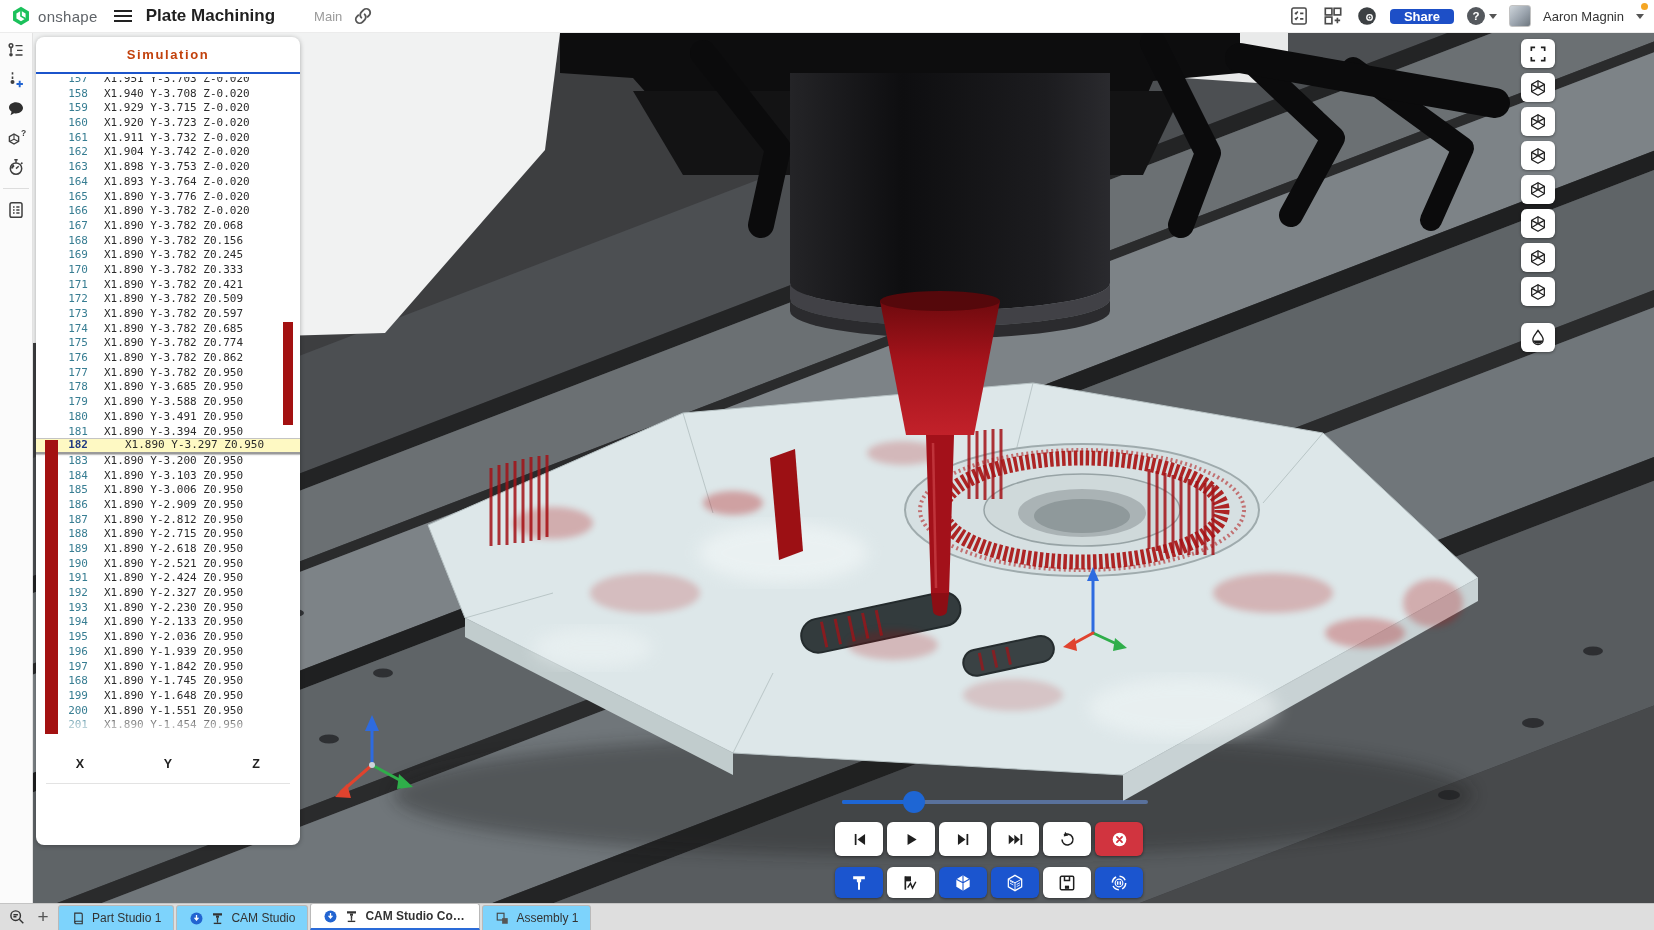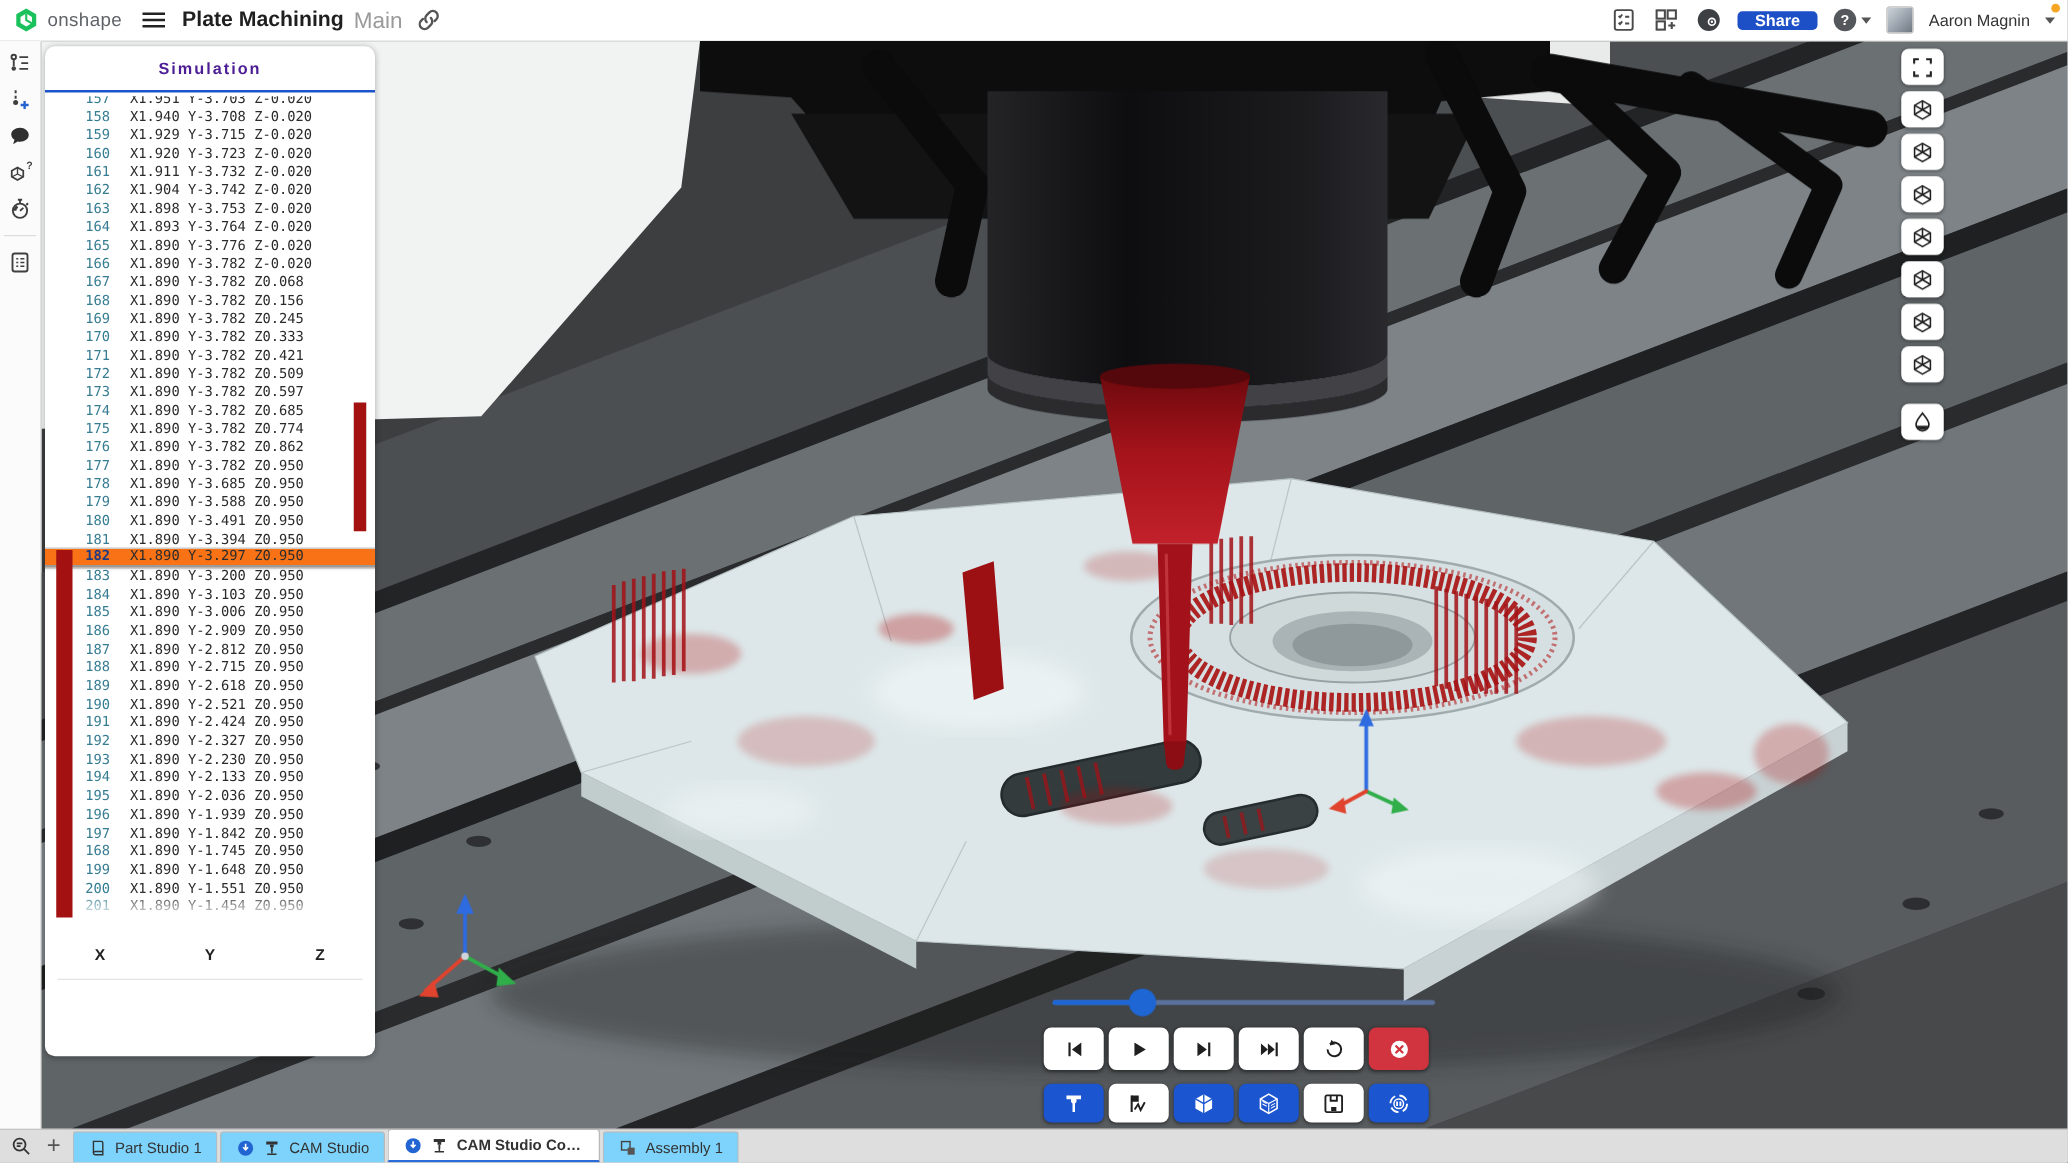--- a/index.html
+++ b/index.html
@@ -6,21 +6,21 @@
   html,body { width:1654px; height:930px; overflow:hidden; font-family:"Liberation Sans",sans-serif; background:#fff; }
   body { position:relative; }
 
   
   .header { position:absolute; left:0; top:0; width:1654px; height:33px; background:#fff; display:flex; align-items:center; padding:0 10px; z-index:30; border-bottom:1px solid #ececec; }
   .logo-mark { width:22px; height:22px; margin-right:6px; }
   .brand { font-size:15px; color:#5f6368; letter-spacing:.3px; margin-right:16px; }
   .hamburger { width:18px; height:12px; border-top:2px solid #222; border-bottom:2px solid #222; position:relative; margin-right:14px; cursor:pointer; }
   .hamburger::after { content:""; position:absolute; left:0; right:0; top:3px; height:2px; background:#222; }
   .doc-title { font-size:17px; font-weight:bold; color:#1f1f1f; margin-right:8px; }
-  .workspace { font-size:18px; color:#9a9a9a; margin-right:10px; }
+  .workspace { font-size:13px; color:#9a9a9a; margin-right:10px;margin-left:31px; }
   .hdr-right { margin-left:auto; display:flex; align-items:center; gap:12px; }
   .hdr-icon { width:22px; height:22px; display:flex; align-items:center; justify-content:center; }
   .share-btn { background:#1d4fc7; color:#fff; font-size:13px; font-weight:bold; border:none; border-radius:4px; padding:0 14px; cursor:pointer; }
   .help-wrap { display:flex; align-items:center; gap:3px; }
   .caret { width:0; height:0; border-left:4px solid transparent; border-right:4px solid transparent; border-top:5px solid #555; }
   .avatar { width:22px; height:22px; border-radius:3px; background:linear-gradient(135deg,#cdd4da 0%,#9aa3ad 55%,#6e777f 100%); border:1px solid #c2c2c2; }
   .user-name { font-size:13px; color:#333; }
   .notif-dot { position:absolute; right:6px; top:3px; width:7px; height:7px; border-radius:50%; background:#f5a623; }
 
   
@@ -29,28 +29,28 @@
   .rail-div { width:26px; height:1px; background:#ddd; margin:2px 0; }
 
   
   .viewport { position:absolute; left:33px; top:33px; width:1621px; height:870px; z-index:1; }
   .viewport svg.scene { display:block; width:100%; height:100%; }
   .version-label { position:absolute; left:1439px; top:882px; width:210px; text-align:right; font-size:12.5px; color:#9b9b9b; z-index:6; }
 
   
   .sim-panel { position:absolute; left:36px; top:37px; width:264px; height:808px; background:#fff; border-radius:8px; box-shadow:0 1px 5px rgba(0,0,0,.3); z-index:20; overflow:hidden; }
   .sim-header { height:35px; display:flex; align-items:center; justify-content:center; }
-  .sim-title { color:#4c1d95; font-size:13px; font-weight:bold; letter-spacing:1.6px; }
+  .sim-title { color:#c2410c; font-size:13px; font-weight:bold; letter-spacing:1.6px; }
   .sim-underline { height:2px; background:#1b54cb; }
   .gcode-list { position:absolute; left:0; top:40px; width:264px; height:664px; overflow:hidden; font-family:"DejaVu Sans Mono",monospace; font-size:11px; }
   .gcode-inner { margin-top:-5px; }
   .gc-row { display:flex; height:14.7px; line-height:14.7px; align-items:center; cursor:pointer; }
   .gc-num { width:52px; text-align:right; color:#377d92; flex:none; }
   .gc-code { margin-left:16px; color:#2b2b2b; white-space:pre; }
-  .gc-row.current { outline:1px solid #c4c4c4; border-bottom:2px solid #9a9a9a; background:#f97316; box-shadow:0 1px 2px rgba(0,0,0,.15); }
+  .gc-row.current { outline:1px solid #c4c4c4; border-bottom:2px solid #9a9a9a; background:#fef9c3; box-shadow:0 1px 2px rgba(0,0,0,.15);gap:21px; }
   .gc-row.current .gc-num { color:#203a80; font-weight:bold; }
   .collision-bar { position:absolute; background:#a31111; z-index:3; }
   .bar-left { left:9px; width:13px; }
   .bar-right { left:247px; width:10px; }
   .list-fade { position:absolute; left:0; top:676px; width:264px; height:30px; background:linear-gradient(rgba(255,255,255,0),#fff 75%); pointer-events:none; }
   .sim-footer { position:absolute; left:0; top:712px; width:264px; }
   .xyz-row { display:flex; }
   .xyz-col { width:88px; text-align:center; }
   .xyz-label { font-size:12.5px; font-weight:bold; color:#222; padding:8px 0 12px; }
   .xyz-divider { height:1px; background:#e3e3e3; margin:0 10px; }

